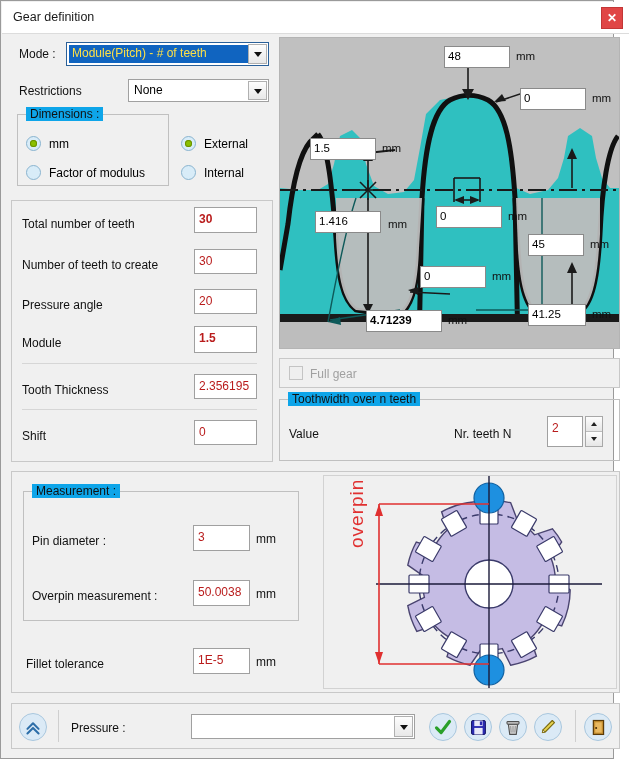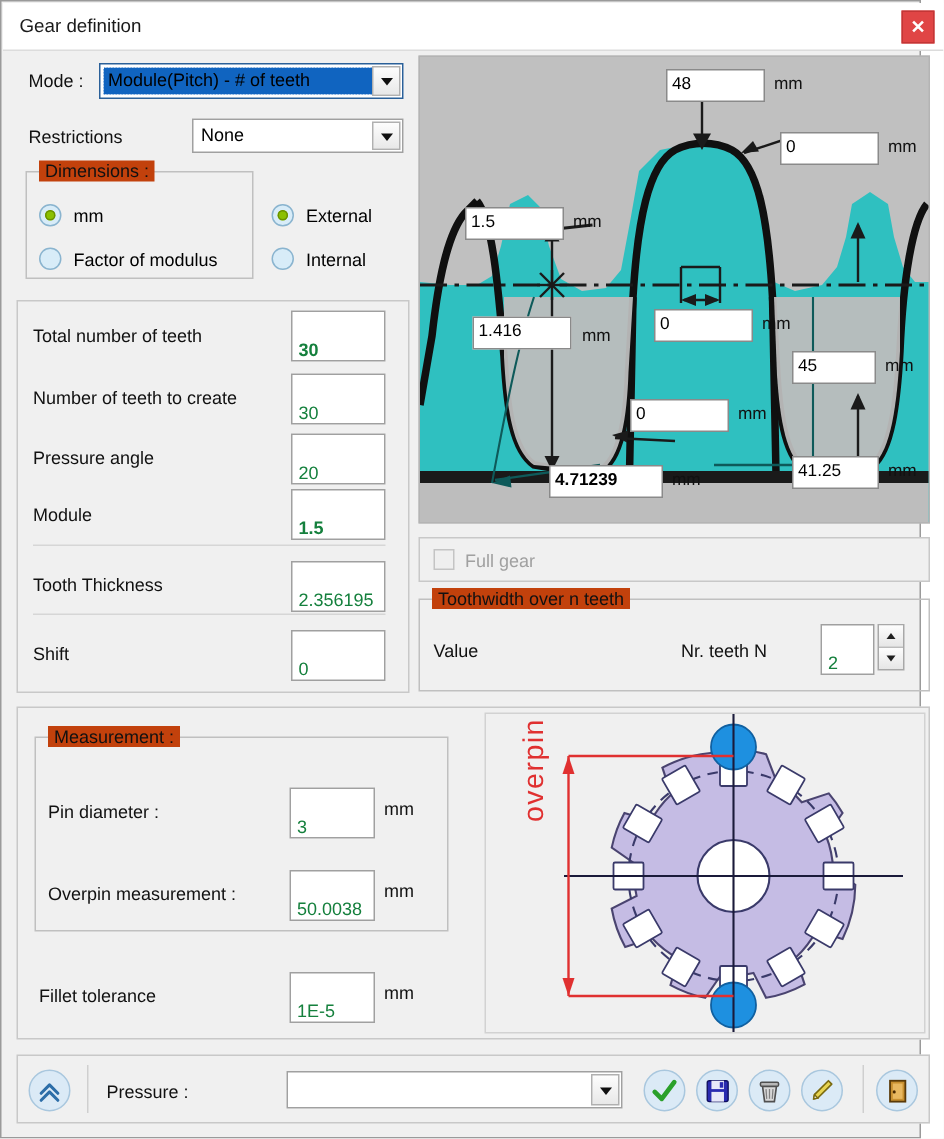--- a/index.html
+++ b/index.html
@@ -60,22 +60,22 @@
 
   
   .lbl { position: absolute; font-size: 12px; color: #111; white-space: nowrap; }
   .txtbox {
     position: absolute;
     background: #ffffff;
     border: 1px solid #a0a0a0;
     box-sizing: border-box;
     font-family: "Liberation Sans", sans-serif;
     font-size: 12px;
-    color: #15803d;
-    padding: 16px 4px;
+    color: #b91c1c;
+    padding: 2px 4px;
     line-height: 18px;
     overflow: hidden;
     white-space: nowrap;
   }
   .txtbox.bold { font-weight: bold; }
 
   .combo {
     position: absolute;
     background: #ffffff;
     border: 1px solid #a0a0a0;
@@ -89,21 +89,21 @@
     line-height: 20px;
     font-size: 12px;
     white-space: nowrap;
     overflow: hidden;
   }
   .combo.focused {
     border: 1px solid #2a6099;
   }
   .combo.focused .cval {
     background: #1064c0;
-    color: #000000;
+    color: #fde047;
     left: 2px; right: 20px;
     top: 2px; bottom: 2px;
     line-height: 16px;
     padding-left: 3px;
     outline: 1px dotted #ffffff;
   }
   .combo .arrowbtn {
     position: absolute;
     right: 1px; top: 1px; bottom: 1px;
     width: 19px;
@@ -122,21 +122,21 @@
   }
 
   .groupbox {
     position: absolute;
     border: 1px solid #c0c0c0;
     box-sizing: border-box;
   }
   .groupbox > .gtitle {
     position: absolute;
     top: -8px; left: 8px;
-    background: #c2410c;
+    background: #0ea5e9;
     padding: 0 4px;
     font-size: 12px;
     color: #111;
     white-space: nowrap;
   }
 
   .radio {
     position: absolute;
     width: 15px; height: 15px;
     border-radius: 50%;

